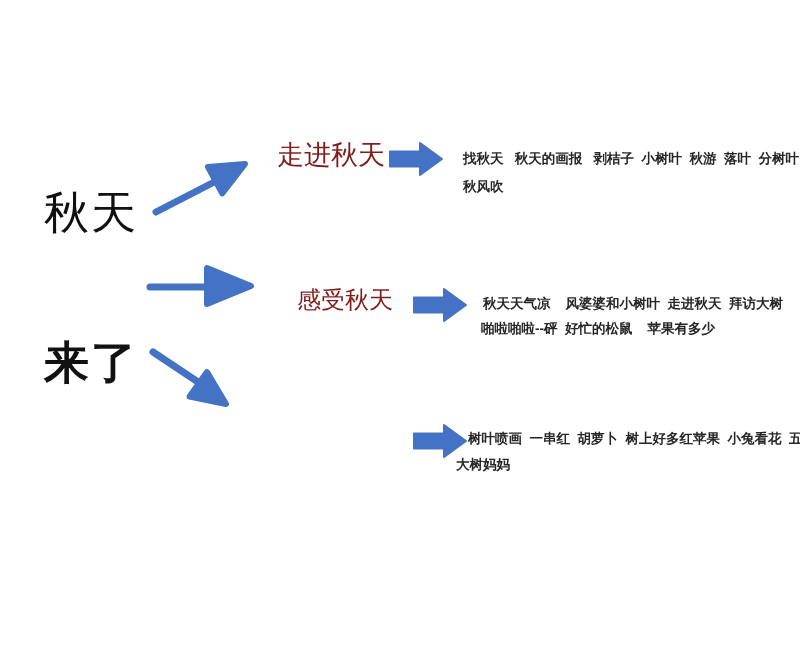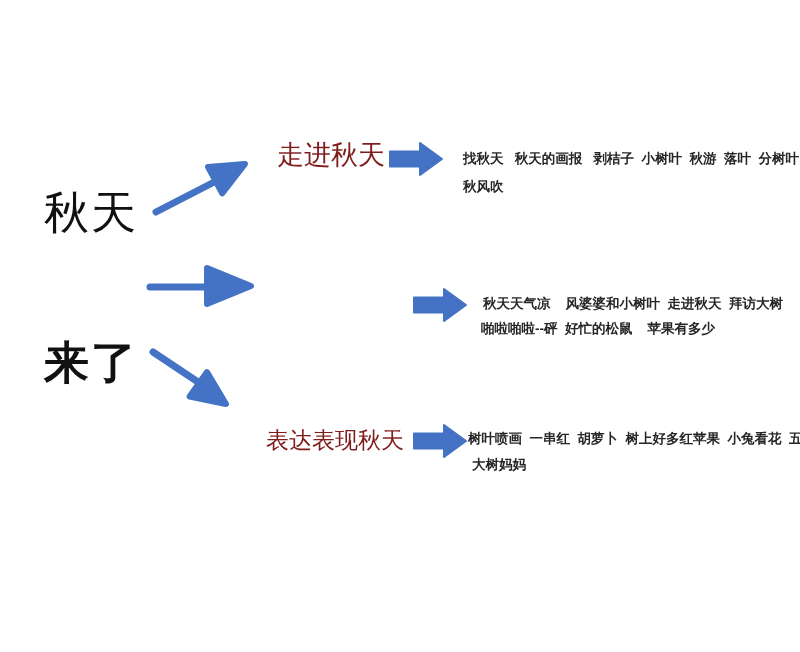--- a/index.html
+++ b/index.html
@@ -43,21 +43,21 @@
     line-height: 16px;
     color: #262626;
     white-space: pre;
     font-weight: bold;
   }
   .b1l1 { left: 463px; top: 151px; }
   .b1l2 { left: 463px; top: 179px; text-align: center; }
   .b2l1 { left: 483px; top: 296px; }
   .b2l2 { left: 481px; top: 321px; }
   .b3l1 { left: 468px; top: 431px; }
-  .b3l2 { left: 472px; top: 457px; }
+  .b3l2 { left: 456px; top: 457px; }
 </style>
 </head>
 <body>
 
 <div class="canvas">
 
   <div class="root-word w1">秋天</div>
   <div class="root-word w2">来了</div>
 
   <svg class="overlay" width="800" height="652" viewBox="0 0 800 652" xmlns="http://www.w3.org/2000/svg">
@@ -78,21 +78,21 @@
     </g>
 
     <polygon points="390,151.5 420,151.5 420,143 442,159 420,175 420,166.5 390,166.5" stroke-width="2" stroke-linejoin="round" fill="#4472C4" stroke="#4472C4"></polygon>
 
     <polygon points="414,297.5 444,297.5 444,289 466,305 444,321 444,312.5 414,312.5" stroke-width="2" stroke-linejoin="round" fill="#4472C4" stroke="#4472C4"></polygon>
 
     <polygon points="414,433.5 444,433.5 444,425 466,441 444,457 444,448.5 414,448.5" stroke-width="2" stroke-linejoin="round" fill="#4472C4" stroke="#4472C4"></polygon>
   </svg>
 
   <div class="branch-title t1">走进秋天</div>
-  <div class="branch-title t3">表达表现秋天</div>
+  <div class="branch-title t2">感受秋天</div>
 
   <div class="items-line b1l1">找秋天   秋天的画报   剥桔子  小树叶  秋游  落叶  分树叶</div>
   <div class="items-line b1l2">秋风吹</div>
 
   <div class="items-line b2l1">秋天天气凉    风婆婆和小树叶  走进秋天  拜访大树</div>
   <div class="items-line b2l2">啪啦啪啦--砰  好忙的松鼠    苹果有多少</div>
 
   <div class="items-line b3l1">树叶喷画  一串红  胡萝卜  树上好多红苹果  小兔看花  五彩树</div>
   <div class="items-line b3l2">大树妈妈</div>
 

